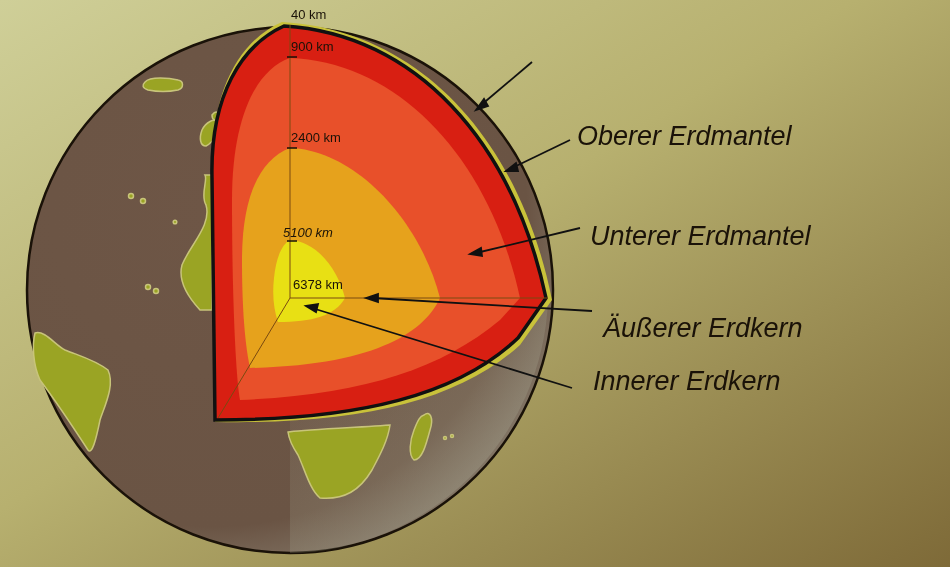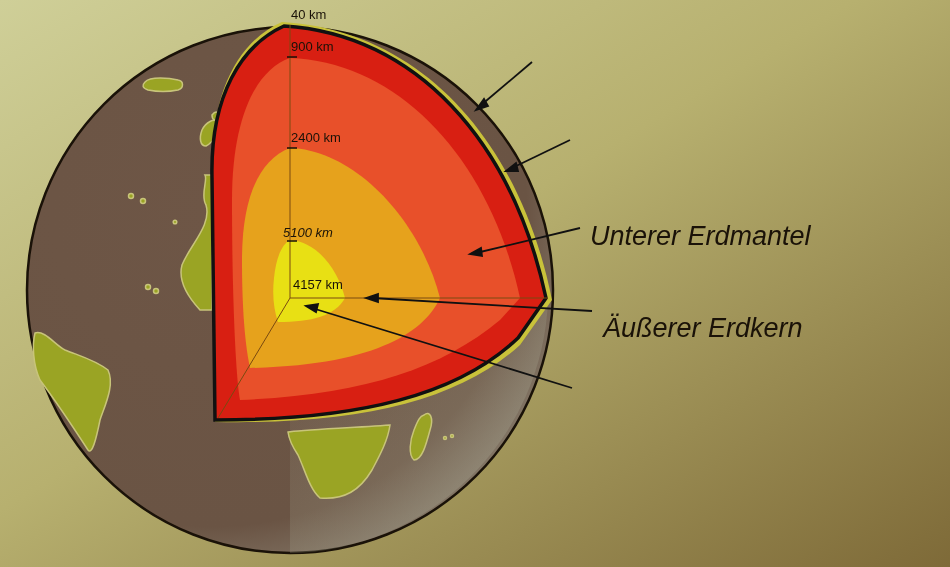--- a/index.html
+++ b/index.html
@@ -104,18 +104,20 @@
       <line x1="572" y1="388" x2="312" y2="308"></line>
       <polygon points="306,306 318,304 316,312"></polygon>
     </g>
   </svg>
 
   
   <div class="depth" style="left:291px; top:8px;">40 km</div>
   <div class="depth" style="left:291px; top:40px;">900 km</div>
   <div class="depth" style="left:291px; top:131px;">2400 km</div>
   <div class="depth" style="left:283px; top:226px;font-style:italic;">5100 km</div>
-  <div class="depth" style="left:293px; top:278px;">4157 km</div>
+  <div class="depth" style="left:293px; top:278px;">6378 km</div>
 
   
+  <div class="label" style="left:577px; top:123px;">Oberer Erdmantel</div>
   <div class="label" style="left:590px; top:203px;margin-top:20px;">Unterer Erdmantel</div>
   <div class="label" style="left:603px; top:287px;margin-top:28px;">Äußerer Erdkern</div>
+  <div class="label" style="left:593px; top:368px;">Innerer Erdkern</div>
 </div>
 
 </body></html>

